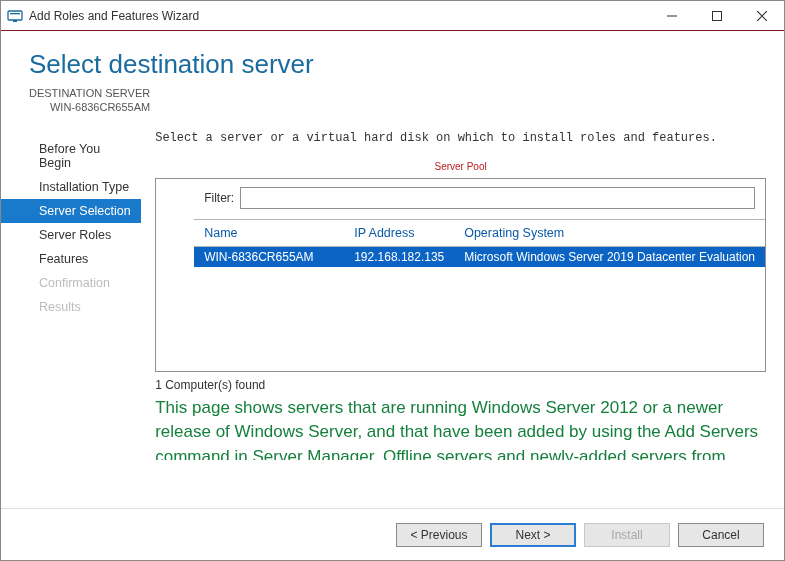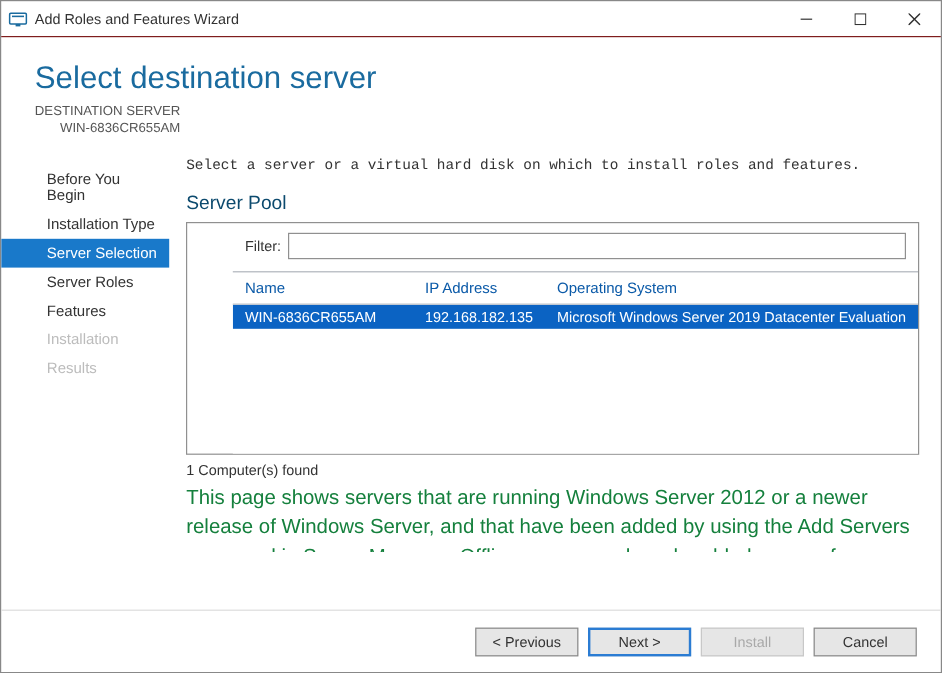--- a/index.html
+++ b/index.html
@@ -92,21 +92,21 @@
   }
   .intro { font-size: 12px; color: #333; margin-bottom: 12px; font-family: Liberation Mono, monospace; }
 
   .radios { margin-bottom: 10px; }
   .radio-row {
     display: flex; align-items: center; gap: 6px;
     font-size: 12px; padding: 2px 0;
   }
   .radio-row input { margin: 0; accent-color: #333; }
 
-  .section-label { font-size: 16px; color: #0c4a6e; margin: 4px 0 6px 0; }
+  .section-label { font-size: 10px; color: #b91c1c; margin: 4px 0 6px 0; text-align: center; }
 
   .pool {
     border: 1px solid #909090;
     display: flex;
     flex-direction: column;
     padding-left: 38px;
   }
   .filter-row {
     display: flex; align-items: center;
     padding: 8px 10px 10px 10px;
@@ -210,21 +210,21 @@
   </div>
 
   <div class="body">
 
     <div class="nav">
       <div class="nav-item">Before You Begin</div>
       <div class="nav-item">Installation Type</div>
       <div class="nav-item active">Server Selection</div>
       <div class="nav-item">Server Roles</div>
       <div class="nav-item">Features</div>
-      <div class="nav-item disabled">Installation</div>
+      <div class="nav-item disabled">Confirmation</div>
       <div class="nav-item disabled">Results</div>
     </div>
 
     <div class="main">
       <div class="intro">Select a server or a virtual hard disk on which to install roles and features.</div>
 
 
       <div class="section-label">Server Pool</div>
 
       <div class="pool">

